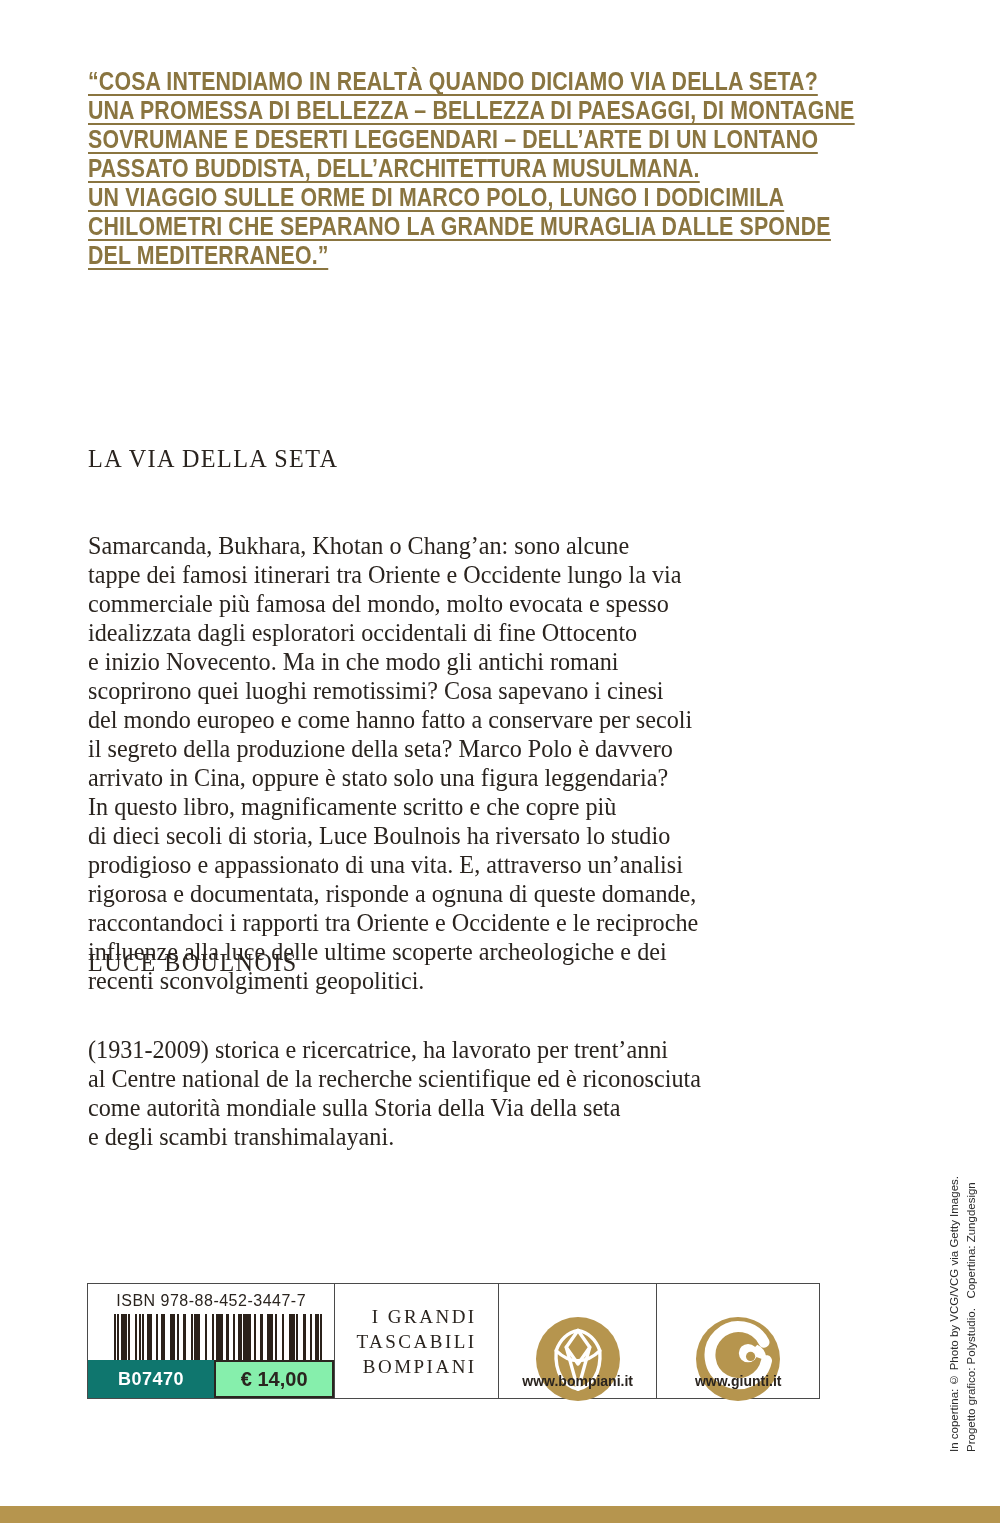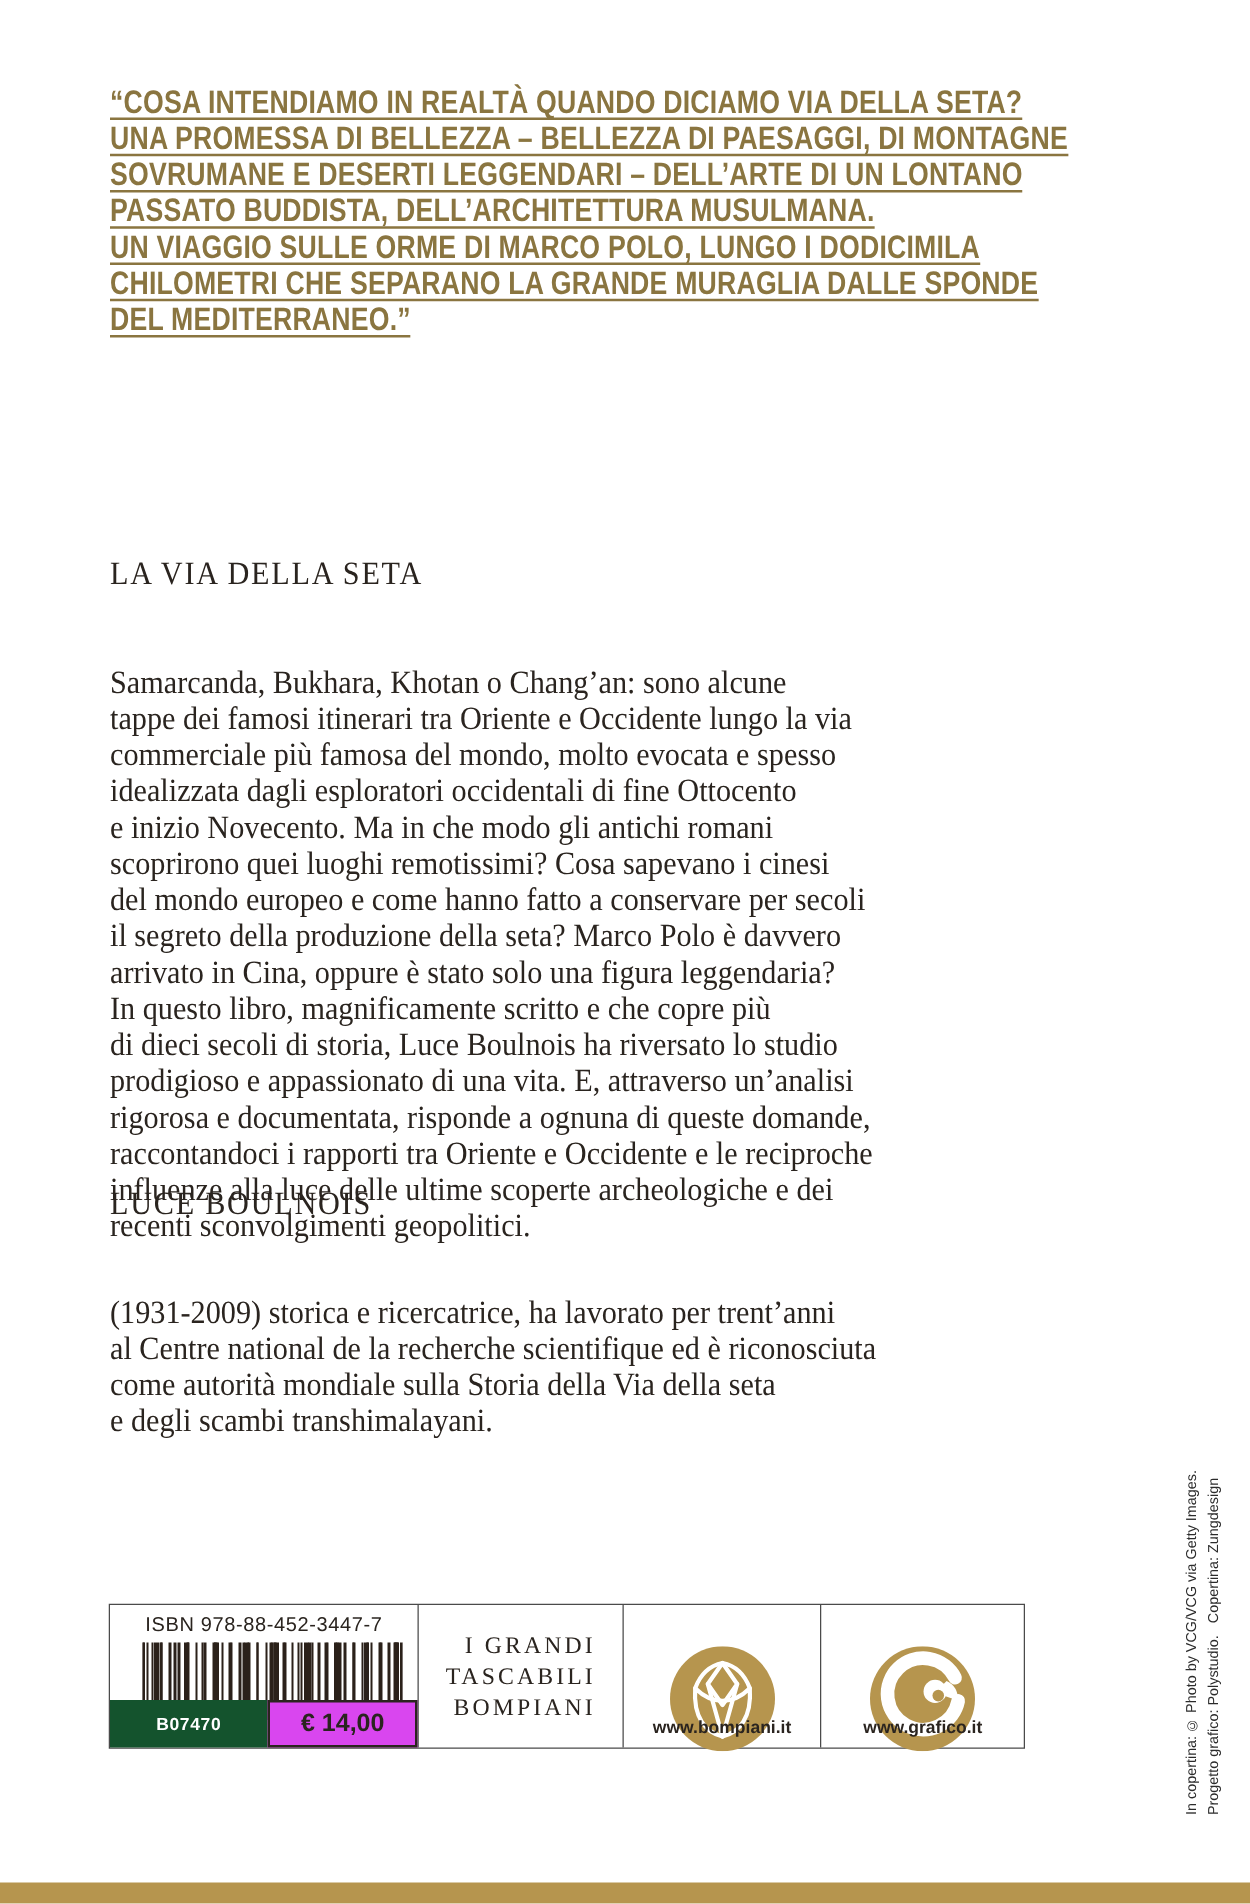--- a/index.html
+++ b/index.html
@@ -111,30 +111,30 @@
   .bd-left{width:18px;}
   .bd-mid,.bd-right{flex:1;text-align:center;}
   .code-row{
     position:absolute;
     left:0; right:0; bottom:0;
     height:38px;
     display:flex;
   }
   .code-box{
     width:126px;
-    background:#14532d;
+    background:#0f766e;
     color:#ffffff;
     font-weight:bold;
-    font-size:14px;
+    font-size:18px;
     letter-spacing:0.5px;
     display:flex;align-items:center;justify-content:center;
   }
   .price-box{
     flex:1;
-    background:#d946ef;
+    background:#86efac;
     border:2px solid #2a241f;
     box-sizing:border-box;
     color:#2a241f;
     font-weight:bold;
     font-size:20px;
     display:flex;align-items:center;justify-content:center;
   }
 
   .series-cell-inner{
     position:absolute; inset:0;
@@ -276,21 +276,21 @@
     <div class="ft-cell cell-giunti">
       <div class="logo-circle">
         <svg viewBox="0 0 100 100" width="84" height="84">
           <circle cx="50" cy="50" r="50" fill="#b6954e"></circle>
           <path d="M81 30 A34 34 0 1 0 84 52" fill="none" stroke="#ffffff" stroke-width="13" stroke-linecap="round"></path>
           <path d="M84 52 Q84 38 73 33 L62 44 Z" fill="#ffffff"></path>
           <circle cx="62" cy="43" r="11" fill="#ffffff"></circle>
           <circle cx="65" cy="47" r="5.5" fill="#b6954e"></circle>
         </svg>
       </div>
-      <div class="logo-url">www.grafico.it</div>
+      <div class="logo-url">www.giunti.it</div>
     </div>
 
   </div>
 
   <div class="credits">In copertina: © Photo by VCG/VCG via Getty Images.
 Progetto grafico: Polystudio.   Copertina: Zungdesign</div>
 
   <div class="gold-band"></div>
 
 </div>

